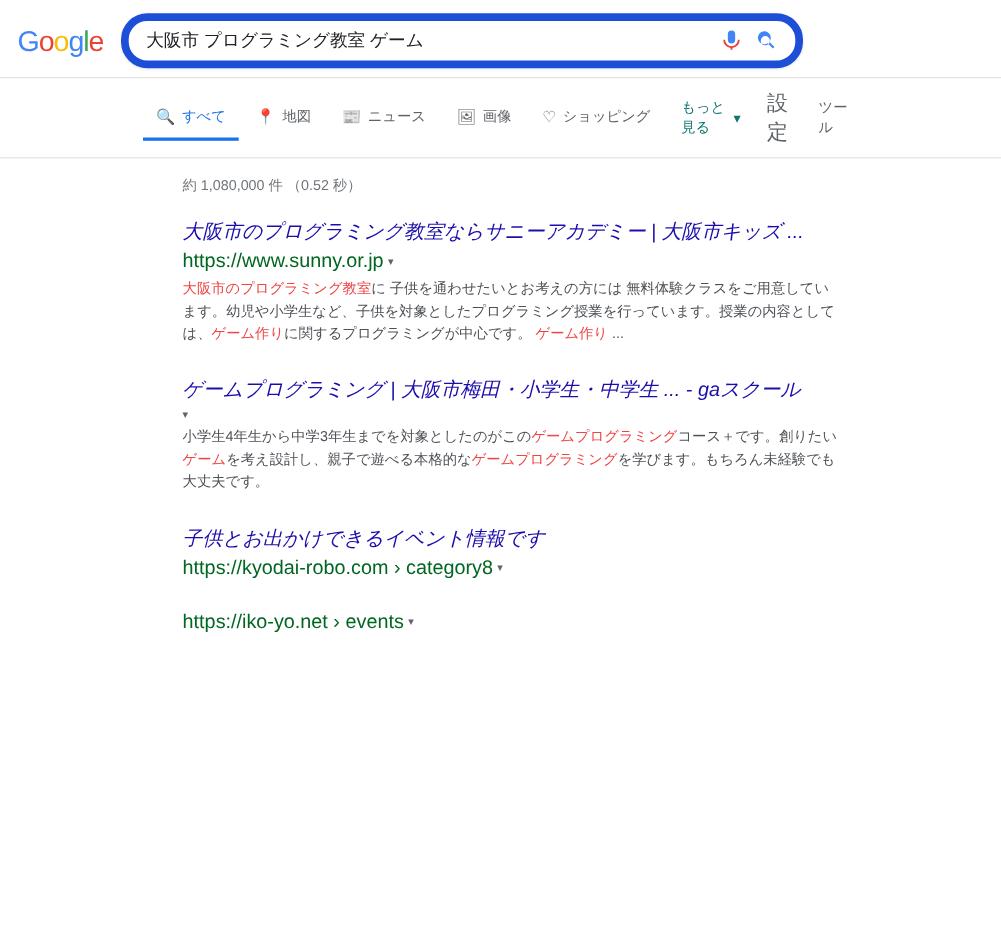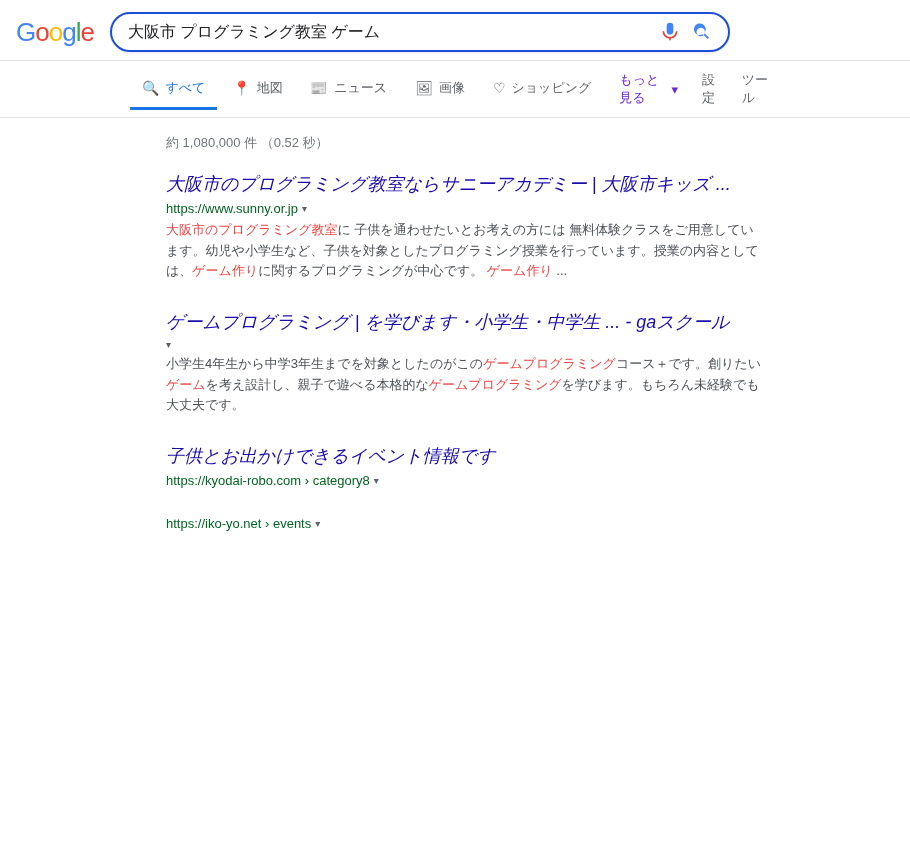--- a/index.html
+++ b/index.html
@@ -33,21 +33,21 @@
     .logo-o2 { color: #fbbc05; }
     .logo-g2 { color: #4285f4; }
     .logo-l { color: #34a853; }
     .logo-e { color: #ea4335; }
 
     .search-bar-wrapper {
       flex: 1;
       max-width: 620px;
       display: flex;
       align-items: center;
-      border: 2px solid #1d4ed8;
+      border: 7px solid #1d4ed8;
       border-radius: 24px;
       padding: 8px 16px;
       box-shadow: 0 1px 3px rgba(0,0,0,0.1);
       gap: 10px;
     }
     .search-input {
       flex: 1;
       border: none;
       outline: none;
       font-size: 16px;
@@ -98,27 +98,27 @@
     .nav-tab-icon {
       font-size: 14px;
     }
     .nav-more {
       display: flex;
       align-items: center;
       gap: 4px;
       padding: 10px 12px;
       cursor: pointer;
       font-size: 13px;
-      color: #6d28d9;
+      color: #0f766e;
       justify-content: center;
     }
     .nav-settings {
       margin-left: auto;
       padding: 10px 8px;
-      font-size: 13px;
+      font-size: 19px;
       color: #5f6368;
       cursor: pointer;
     }
     .nav-tools {
       padding: 10px 8px;
       font-size: 13px;
       color: #5f6368;
       cursor: pointer;
     }
 
@@ -148,21 +148,21 @@
       margin-bottom: 4px;
       font-style: italic;
     }
     .result-url-line {
       display: flex;
       align-items: center;
       gap: 4px;
       margin-bottom: 4px;
     }
     .result-url {
-      font-size: 13px;
+      font-size: 18px;
       color: #006621;
     }
     .dropdown-arrow {
       font-size: 10px;
       color: #5f6368;
       cursor: pointer;
     }
     .result-snippet {
       font-size: 13px;
       color: #4d5156;
@@ -240,21 +240,21 @@
     <div class="result-url-line">
       <span class="result-url">https://www.sunny.or.jp</span>
       <span class="dropdown-arrow">▾</span>
     </div>
     <div class="result-snippet">
       <span class="snippet-bold">大阪市のプログラミング教室</span>に 子供を通わせたいとお考えの方には 無料体験クラスをご用意しています。幼児や小学生など、子供を対象としたプログラミング授業を行っています。授業の内容としては、<span class="snippet-bold">ゲーム作り</span>に関するプログラミングが中心です。 <span class="snippet-bold">ゲーム作り</span> ...
     </div>
   </div>
 
   <div class="search-result">
-    <div class="result-title">ゲームプログラミング | を学びます・小学生・中学生 ... - gaスクール</div>
+    <div class="result-title">ゲームプログラミング | 大阪市梅田・小学生・中学生 ... - gaスクール</div>
     <div class="result-url-line">
       <span class="dropdown-arrow">▾</span>
     </div>
     <div class="result-snippet">
       小学生4年生から中学3年生までを対象としたのがこの<span class="snippet-bold">ゲームプログラミング</span>コース＋です。創りたい<span class="snippet-bold">ゲーム</span>を考え設計し、親子で遊べる本格的な<span class="snippet-bold">ゲームプログラミング</span>を学びます。もちろん未経験でも大丈夫です。
     </div>
   </div>
 
   <div class="search-result">
     <div class="result-title">子供とお出かけできるイベント情報です</div>

